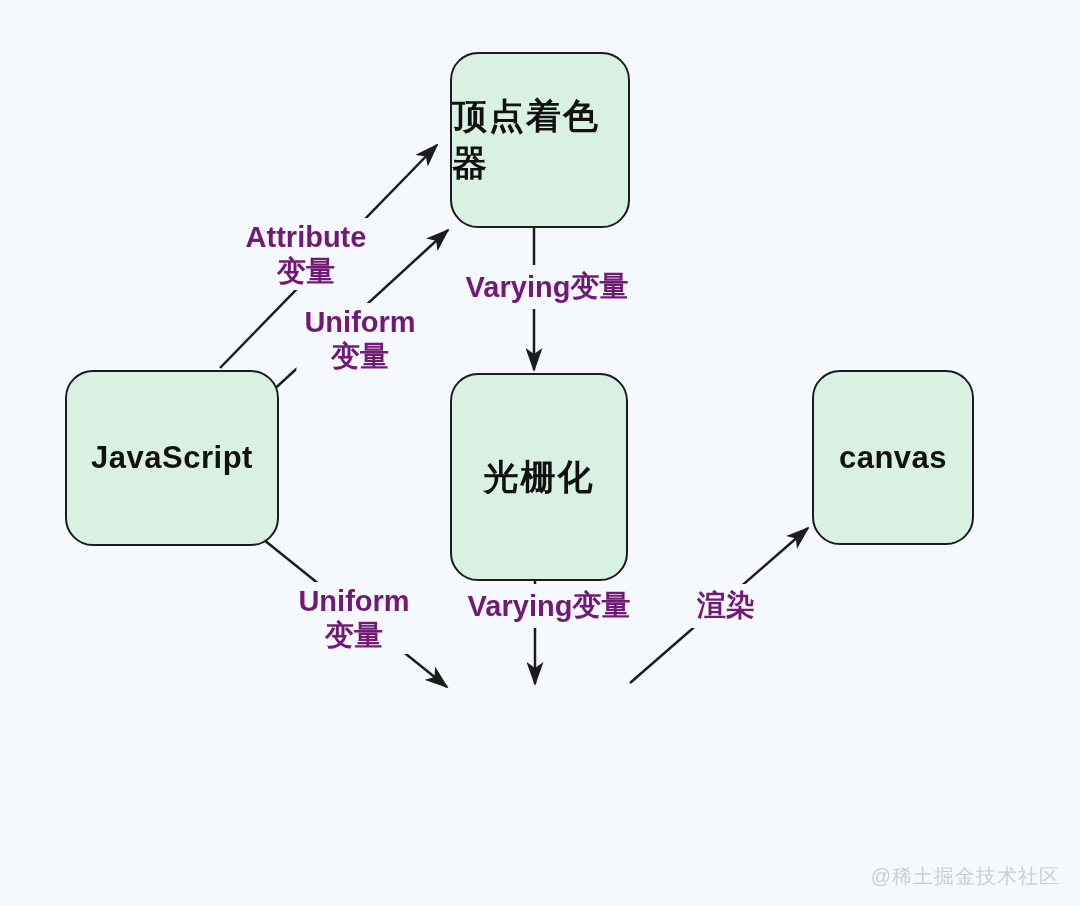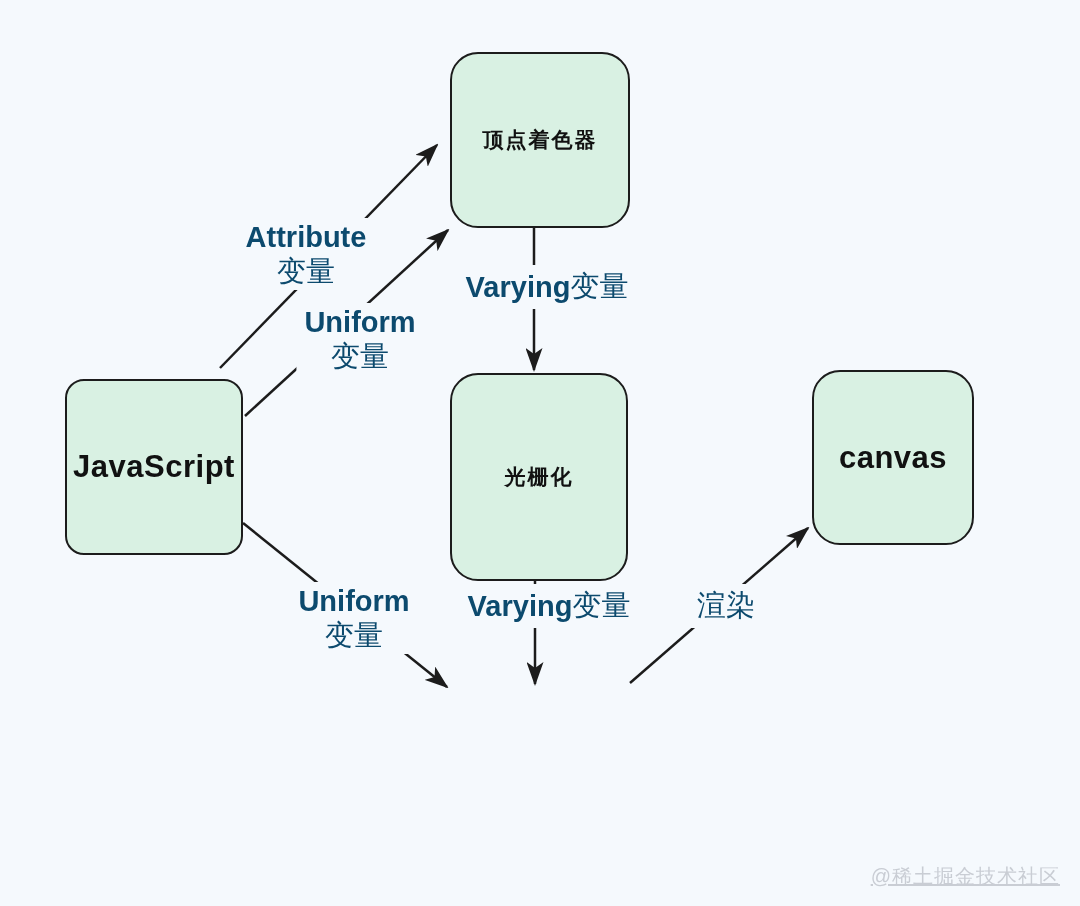--- a/index.html
+++ b/index.html
@@ -33,59 +33,58 @@
     justify-content: center;
     color: #111111;
     box-sizing: border-box;
   }
   .node .node-label {
     font-size: 31px;
     font-weight: 600;
     letter-spacing: 0.5px;
   }
   .node .node-label.cjk {
-    font-size: 21px;
+    font-size: 35px;
     font-weight: 700;
     letter-spacing: 2px;
   }
   .edge-label {
     position: absolute;
     z-index: 2;
     transform: translate(-50%, -50%);
     background: #f5f9fd;
     padding: 2px 8px;
-    color: #0c4a6e;
+    color: #701a75;
     font-size: 29px;
     font-weight: 600;
     white-space: nowrap;
     text-align: center;
   }
   .edge-label.two-line {
     display: flex;
     flex-direction: column;
     align-items: center;
     line-height: 34px;
   }
   .edge-label.one-line {
     display: flex;
     flex-direction: row;
     align-items: center;
   }
   .edge-label .cjk {
-    font-weight: 400;
+    font-weight: 700;
   }
   .watermark {
     position: absolute;
     right: 20px;
     bottom: 16px;
     z-index: 4;
     font-size: 20px;
     color: #c9cdd4;
     letter-spacing: 1px;
-    text-decoration: underline;
   }
 </style>
 </head>
 <body>
 
 <div class="stage">
 
   <svg class="edges" viewBox="0 0 1080 906">
     <defs>
       <marker id="arrowhead" viewBox="0 0 24 17" refX="22" refY="8.5" markerWidth="24" markerHeight="17" markerUnits="userSpaceOnUse" orient="auto">
@@ -93,21 +92,21 @@
       </marker>
     </defs>
     <line x1="220" y1="368" x2="437" y2="145" stroke="#1c1c1c" stroke-width="2.5" marker-end="url(#arrowhead)"></line>
     <line x1="245" y1="416" x2="448" y2="230" stroke="#1c1c1c" stroke-width="2.5" marker-end="url(#arrowhead)"></line>
     <line x1="534" y1="228" x2="534" y2="370" stroke="#1c1c1c" stroke-width="2.5" marker-end="url(#arrowhead)"></line>
     <line x1="535" y1="545" x2="535" y2="684" stroke="#1c1c1c" stroke-width="2.5" marker-end="url(#arrowhead)"></line>
     <line x1="243" y1="523" x2="447" y2="687" stroke="#1c1c1c" stroke-width="2.5" marker-end="url(#arrowhead)"></line>
     <line x1="630" y1="683" x2="808" y2="528" stroke="#1c1c1c" stroke-width="2.5" marker-end="url(#arrowhead)"></line>
   </svg>
 
-  <div class="node" style="left:65px; top:379px; width:178px; height:176px;border-radius:19px;">
+  <div class="node" style="left:65px; top:370px; width:214px; height:176px;">
     <span class="node-label">JavaScript</span>
   </div>
 
   <div class="node" style="left:450px; top:52px; width:180px; height:176px;">
     <span class="node-label cjk">顶点着色器</span>
   </div>
 
   <div class="node" style="left:450px; top:373px; width:178px; height:208px;">
     <span class="node-label cjk">光栅化</span>
   </div>

